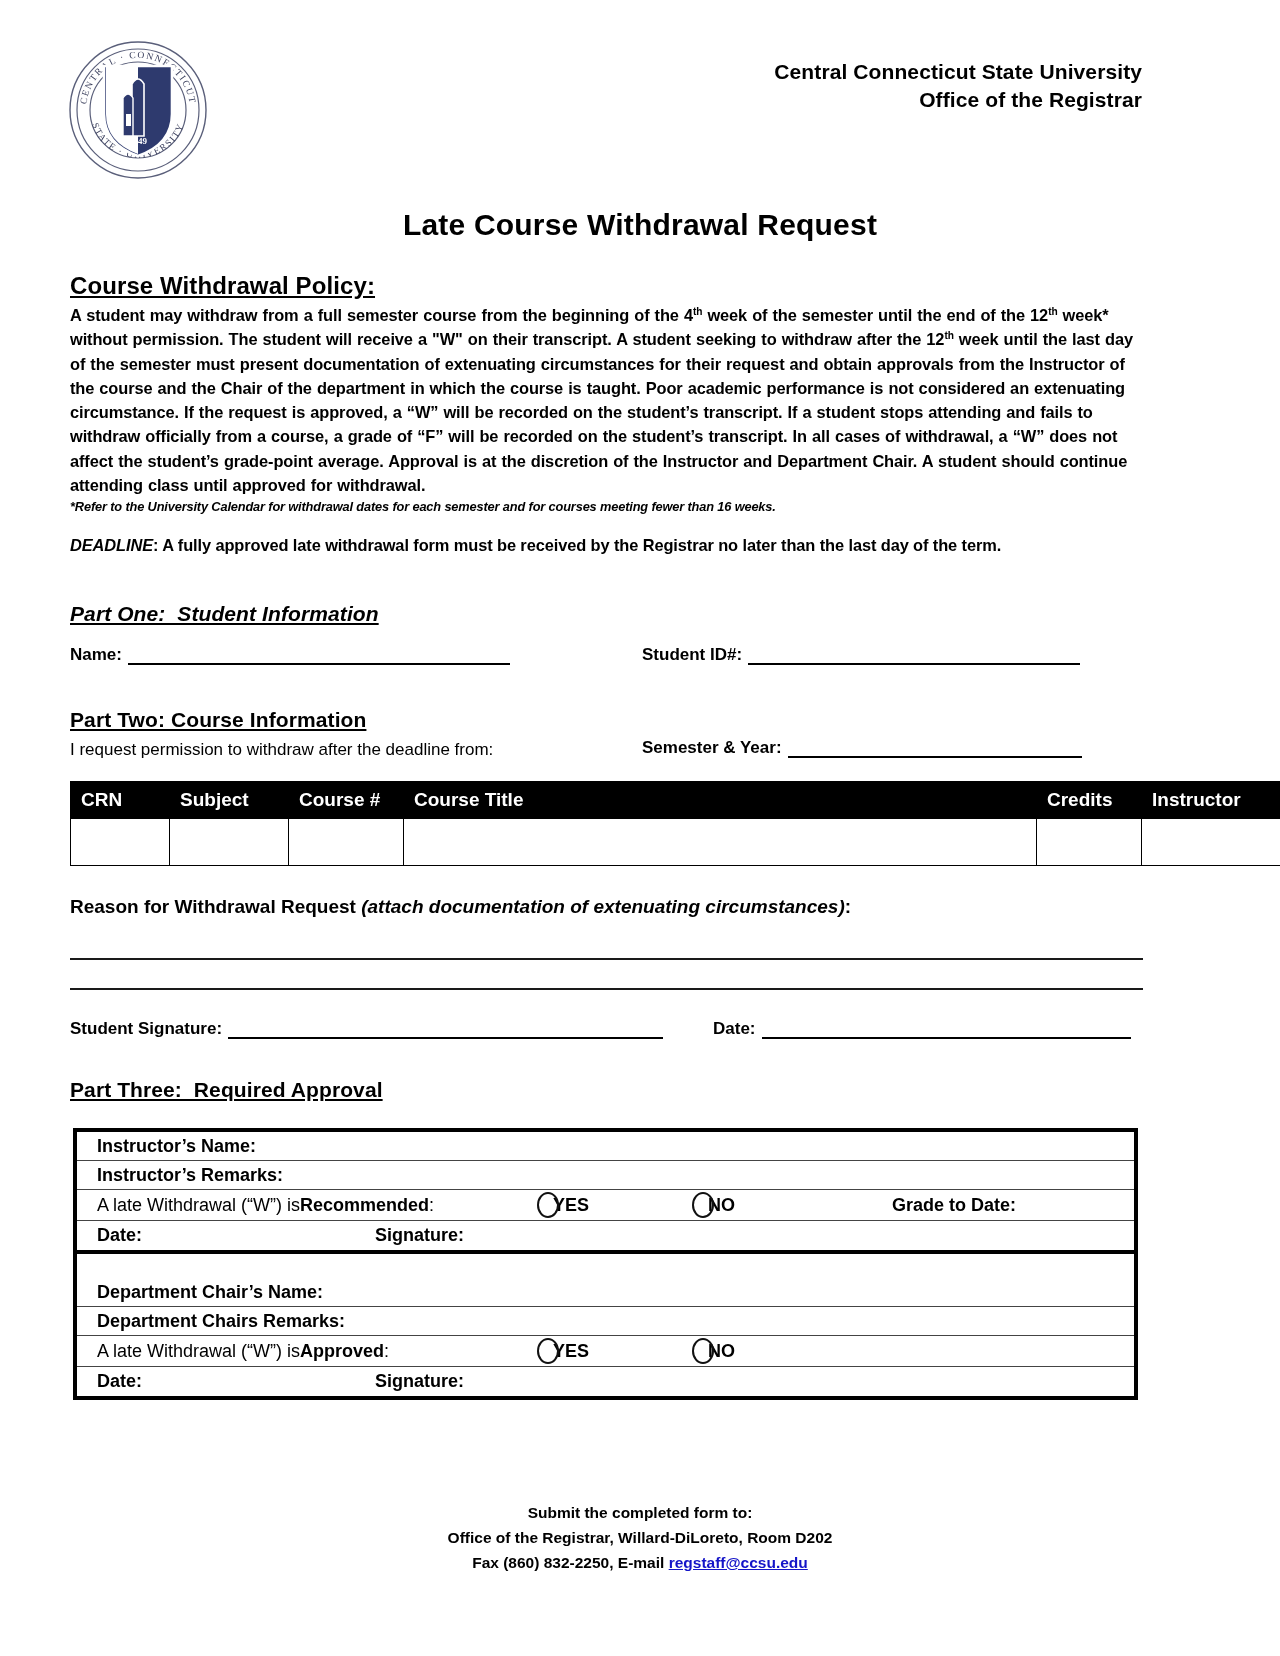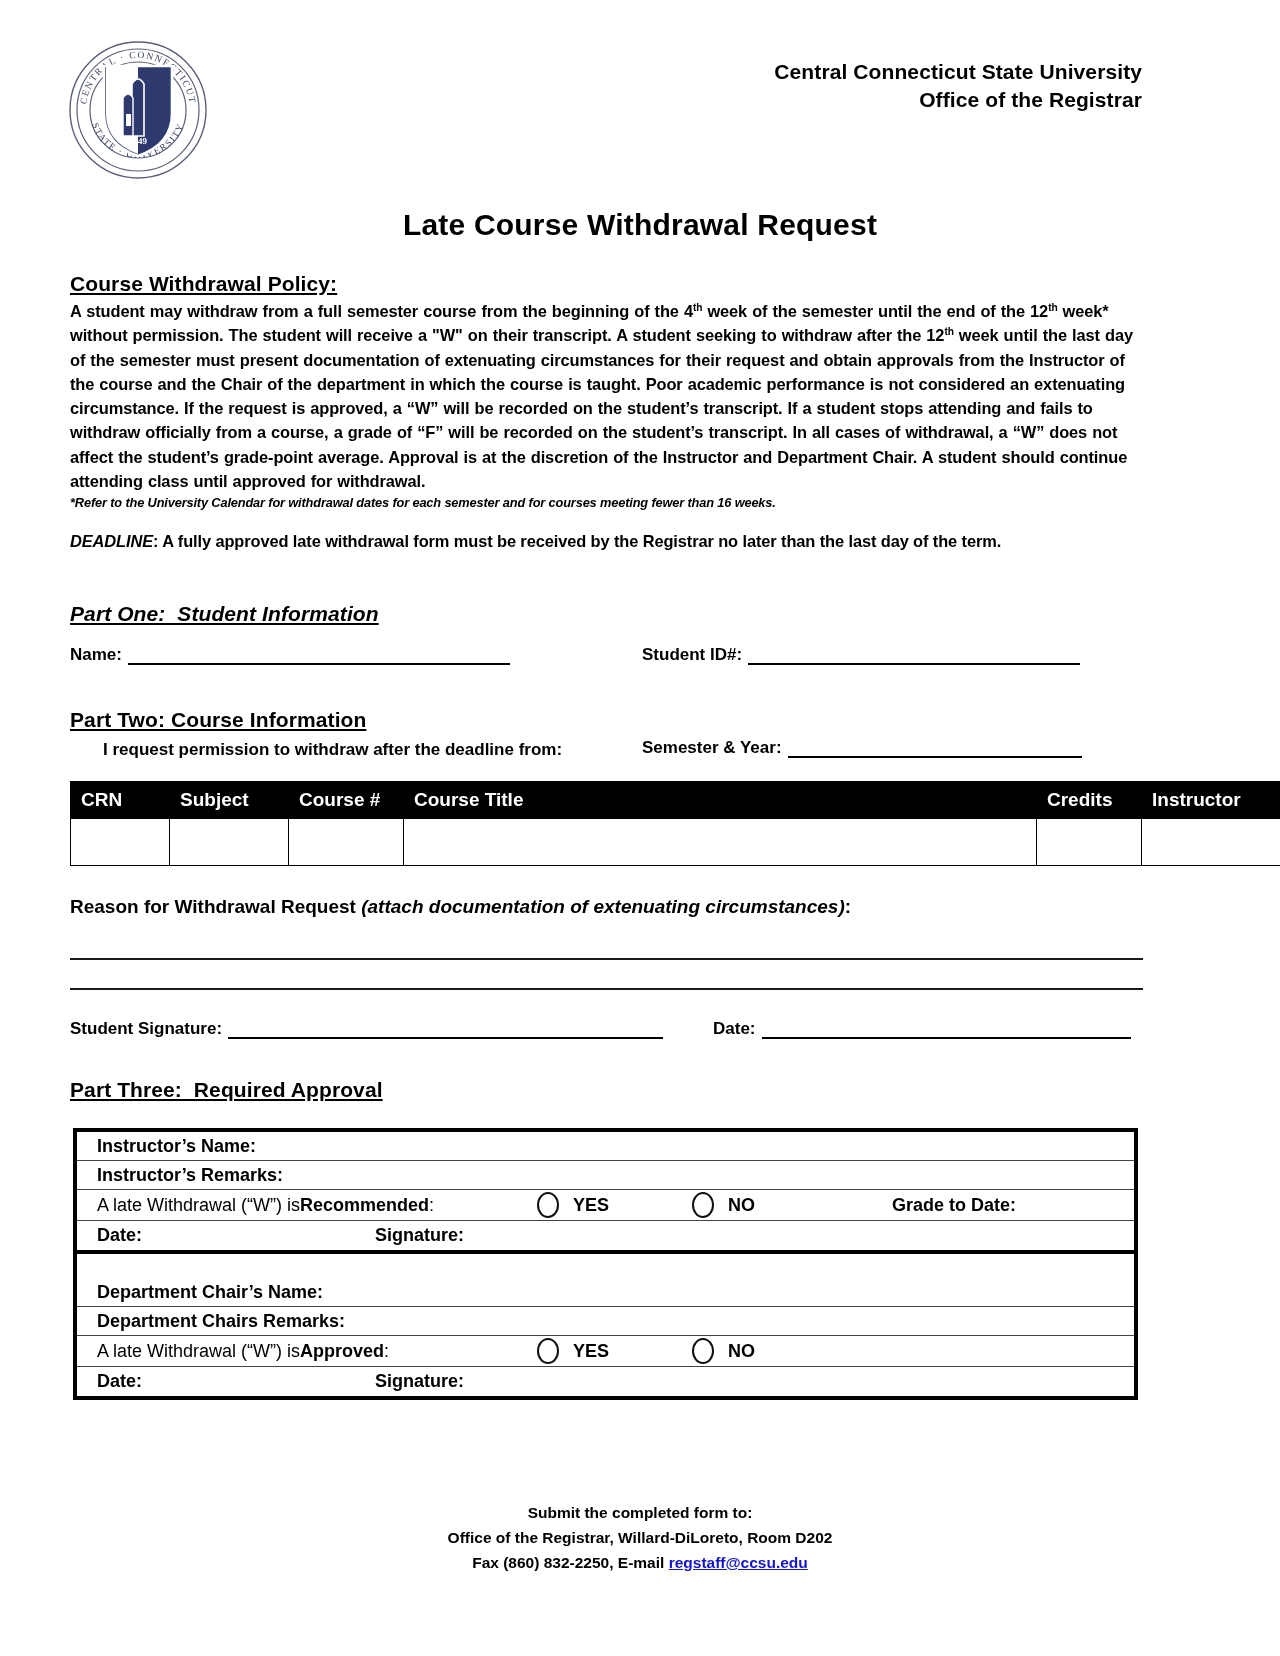--- a/index.html
+++ b/index.html
@@ -61,21 +61,21 @@
   }
 
   
   .policy {
     position: absolute;
     left: 70px;
     top: 272px;
     width: 1075px;
   }
   .policy-heading {
-    font-size: 21px;
+    font-size: 24px;
     font-weight: bold;
     text-decoration: underline;
     margin: 0 0 3px 0;
     letter-spacing: 0.1px;
   }
   .policy-body {
     font-size: 16.4px;
     font-weight: bold;
     line-height: 24.3px;
     text-align: left;
@@ -127,23 +127,22 @@
   .rule {
     border-bottom: 2.2px solid #000;
     height: 17px;
     display: inline-block;
   }
 
   
   .p2-intro {
     position: absolute;
     font-size: 17px;
-    font-weight: bold;
+    font-weight: normal;
     white-space: nowrap;
-    margin-left: 33px;
   }
 
   
   .course-table {
     position: absolute;
     left: 70px;
     top: 781px;
     width: 1249px;
     border-collapse: collapse;
     table-layout: fixed;
@@ -208,21 +207,20 @@
     white-space: nowrap;
     box-sizing: border-box;
   }
   .ap-row:last-child { border-bottom: none; }
   .ap-row .strong { font-weight: bold; }
   .ap-row .reg { font-weight: normal; }
   .choice {
     position: absolute;
     display: flex;
     align-items: center;
-    gap: 20px;
   }
   .circle {
     width: 22px;
     height: 26px;
     border: 2.6px solid #111;
     border-radius: 50%;
     box-sizing: border-box;
     background: transparent;
     position: relative;
     z-index: 2;

